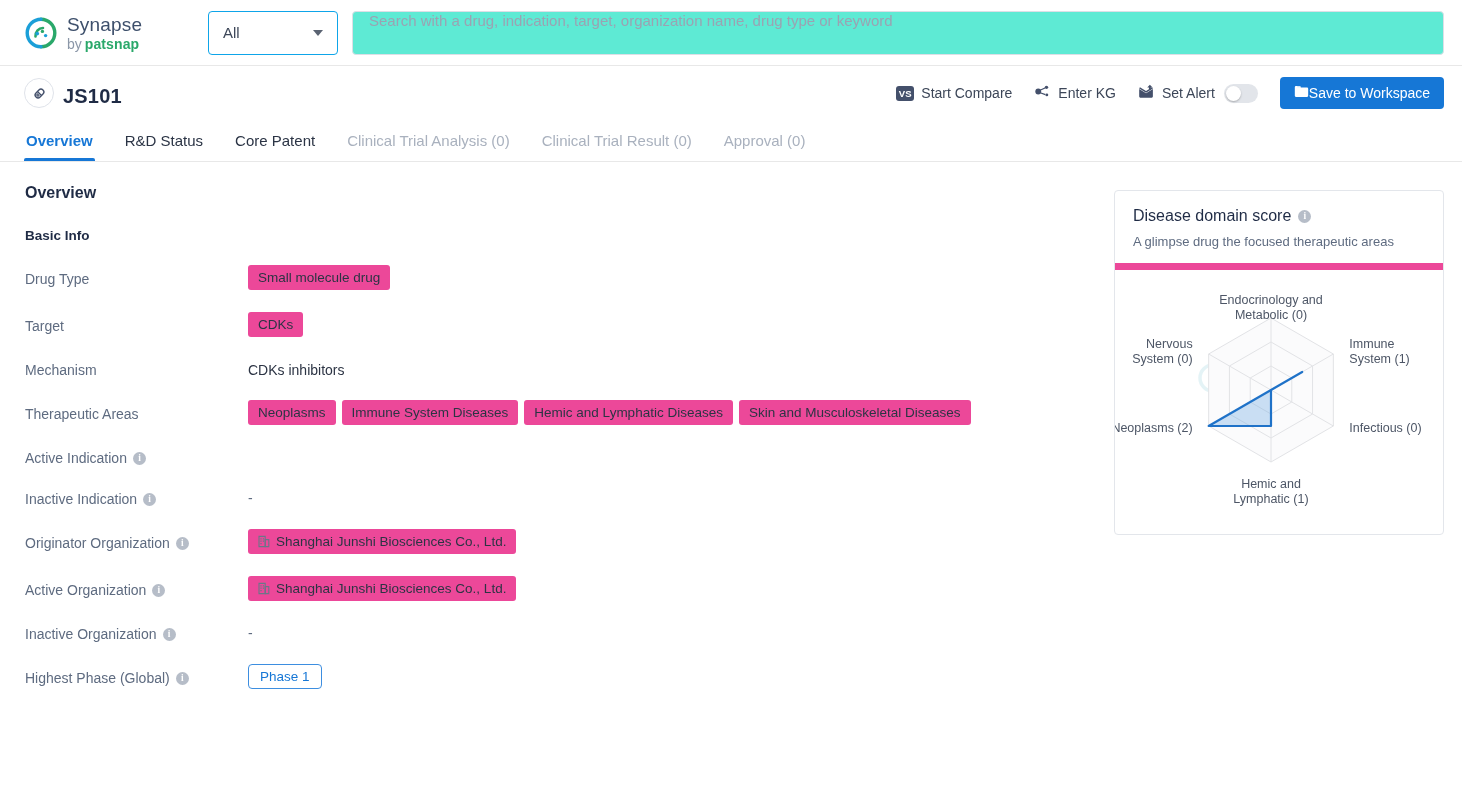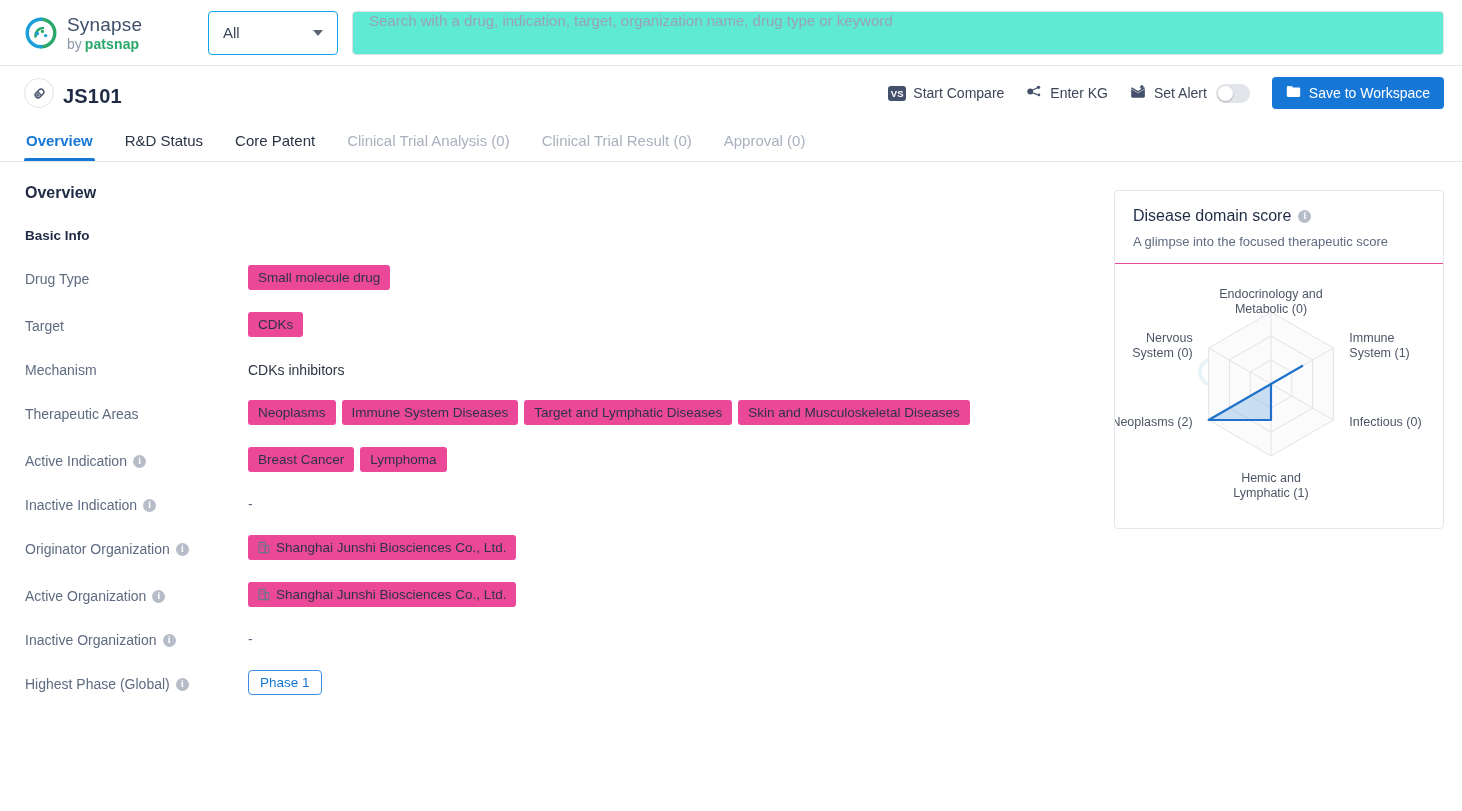--- a/index.html
+++ b/index.html
@@ -72,21 +72,21 @@
     width: 34px; height: 19px; border-radius: 10px; background: #e2e5ea;
     position: relative; cursor: pointer; flex: none; margin-left: 2px;
   }
   .toggle::after {
     content: ""; position: absolute; left: 2px; top: 2px;
     width: 15px; height: 15px; border-radius: 50%; background: #fff;
     box-shadow: 0 1px 2px rgba(0,0,0,.25);
   }
   .save-btn {
     background: #1677d6; color: #fff; border: none; border-radius: 4px;
-    height: 32px; padding: 0 14px; display: flex; align-items: center; gap: 8px;
+    height: 32px; padding: 0 14px; display: flex; align-items: center; gap: 0;
     font-size: 14px; cursor: pointer; font-family: inherit;
   }
 
   
   .tabs {
     display: flex; align-items: flex-end; gap: 0;
     padding: 0 0 0 10px; border-bottom: 1px solid #e8e8e8;
     height: 42px; background: #fff;
   }
   .tab {
@@ -130,21 +130,21 @@
 
   .info-icon {
     width: 13px; height: 13px; border-radius: 50%; background: #b6bdc8;
     color: #fff; font-size: 9.5px; font-weight: 700; display: inline-flex;
     align-items: center; justify-content: center; font-family: "Liberation Serif", serif;
     flex: none; cursor: pointer;
   }
 
   
   .card { border: 1px solid #e3e6eb; border-radius: 4px; background: #fff; }
-  .card-head { padding: 16px 18px 14px; border-bottom: 1px solid #ec4899; }
+  .card-head { padding: 16px 18px 14px; border-bottom: 7px solid #ec4899; }
   .card-title {
     font-size: 16px; color: #1f2b45; display: flex; align-items: center; gap: 7px;
   }
   .card-sub { font-size: 13px; color: #5e6b80; margin-top: 9px; }
   .card-body { position: relative; height: 264px; }
   .card-body svg { display: block; }
 </style>
 </head>
 <body>
 
@@ -282,39 +282,31 @@
             <span>Therapeutic Areas</span>
           </div>
           <div class="value">
             <span class="chip">
               <span>Neoplasms</span>
             </span>
             <span class="chip">
               <span>Immune System Diseases</span>
             </span>
             <span class="chip">
-              <span>Target and Lymphatic Diseases</span>
+              <span>Hemic and Lymphatic Diseases</span>
             </span>
             <span class="chip">
               <span>Skin and Musculoskeletal Diseases</span>
             </span>
           </div>
         </div>
         <div class="row">
           <div class="label">
             <span>Active Indication</span>
             <span class="info-icon">i</span>
-          </div>
-          <div class="value">
-            <span class="chip">
-              <span>Breast Cancer</span>
-            </span>
-            <span class="chip">
-              <span>Lymphoma</span>
-            </span>
           </div>
         </div>
         <div class="row">
           <div class="label">
             <span>Inactive Indication</span>
             <span class="info-icon">i</span>
           </div>
           <div class="value">
             <span class="dash">-</span>
           </div>
@@ -376,21 +368,21 @@
       </div>
   </div>
 
   <div class="right-col">
     <div class="card">
       <div class="card-head">
         <div class="card-title">
           <span>Disease domain score</span>
           <span class="info-icon">i</span>
         </div>
-        <div class="card-sub">A glimpse into the focused therapeutic score</div>
+        <div class="card-sub">A glimpse drug the focused therapeutic areas</div>
       </div>
       <div class="card-body">
         <svg id="radar" width="312" height="264" viewBox="0 0 312 264">
             <text x="152" y="102" text-anchor="middle" font-size="27" fill="#cfe6ef" font-family="&quot;Liberation Sans&quot;, sans-serif" opacity="0.55">Synapse</text>
             <text x="160" y="122" text-anchor="middle" font-size="14" fill="#d7ecf0" font-family="&quot;Liberation Sans&quot;, sans-serif" opacity="0.7">by patsnap</text>
             <circle cx="98" cy="108" r="13" fill="none" stroke="#d8eef2" stroke-width="3.5" opacity=".7"></circle>
             <polygon points="156,48 218.35382907247958,84 218.35382907247958,156 156,192 93.64617092752043,156.00000000000003 93.64617092752039,84.00000000000004" fill="#fbfbfc" stroke="#e2e3e6" stroke-width="1"></polygon>
             <polygon points="156,72 197.56921938165306,96 197.56921938165306,144 156,168 114.43078061834694,144 114.43078061834693,96.00000000000003" fill="none" stroke="#e2e3e6" stroke-width="1"></polygon>
             <polygon points="156,96 176.78460969082653,108 176.78460969082653,132 156,144 135.21539030917347,132 135.21539030917347,108.00000000000001" fill="none" stroke="#e2e3e6" stroke-width="1"></polygon>
             <line x1="156" y1="120" x2="156" y2="48" stroke="#e2e3e6" stroke-width="1"></line>

